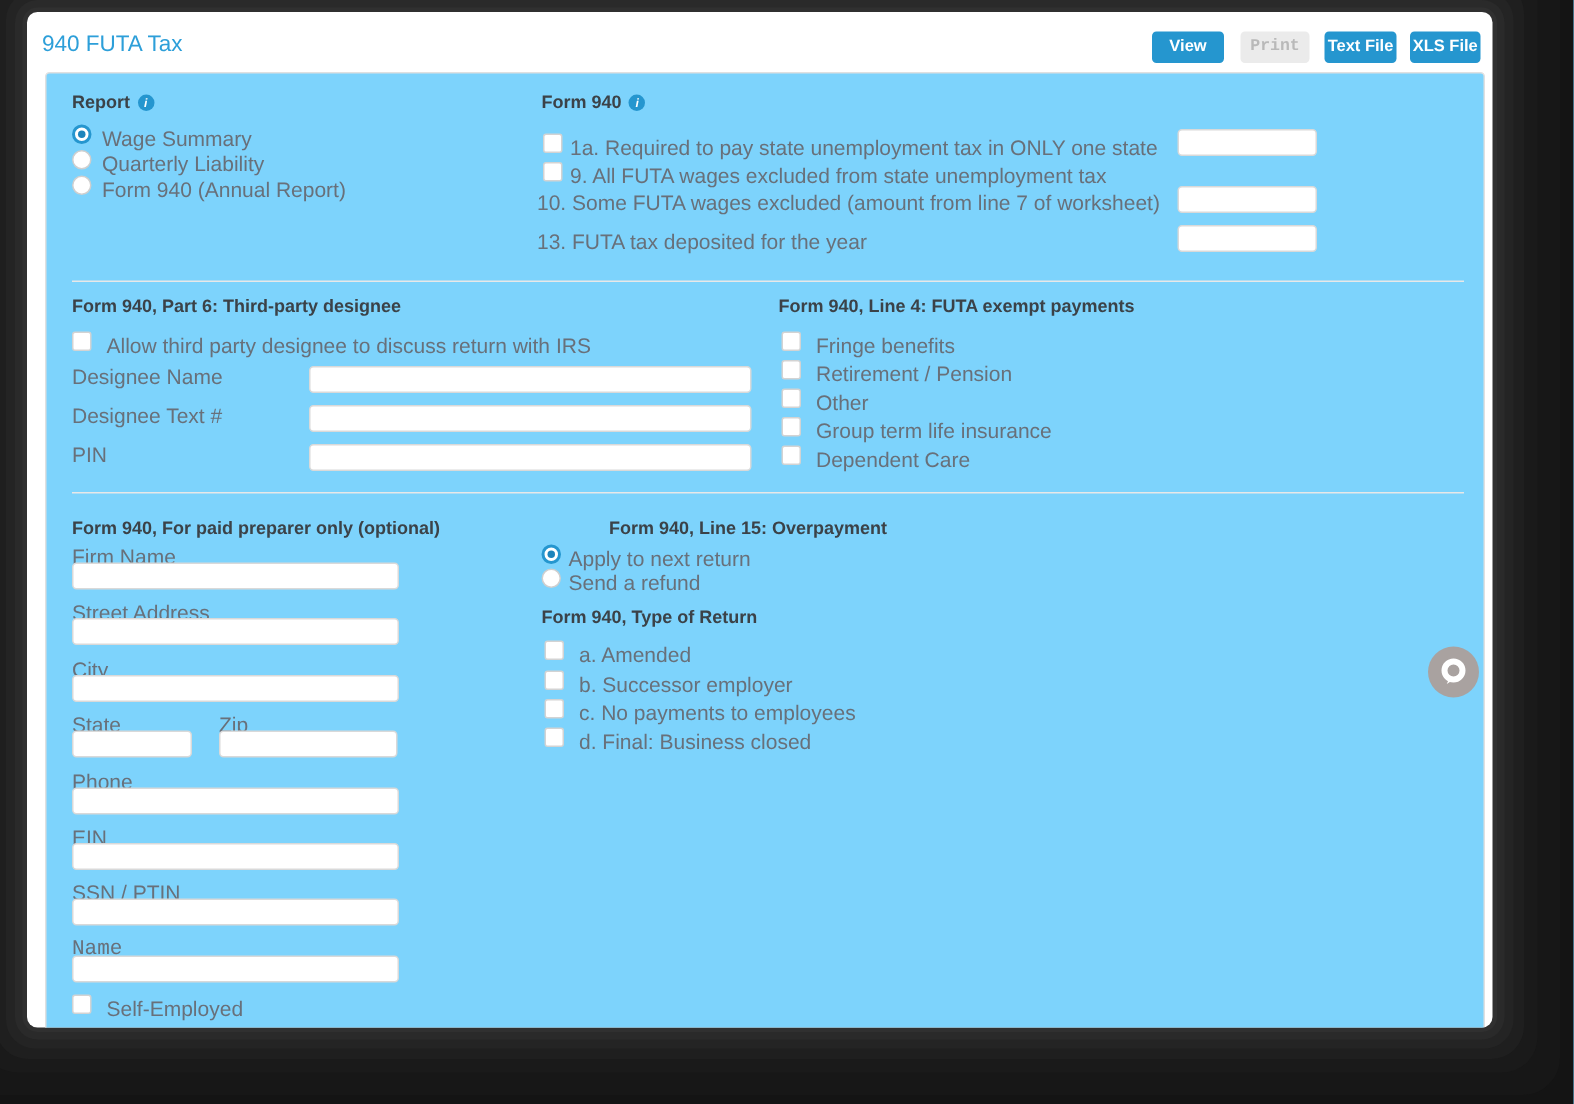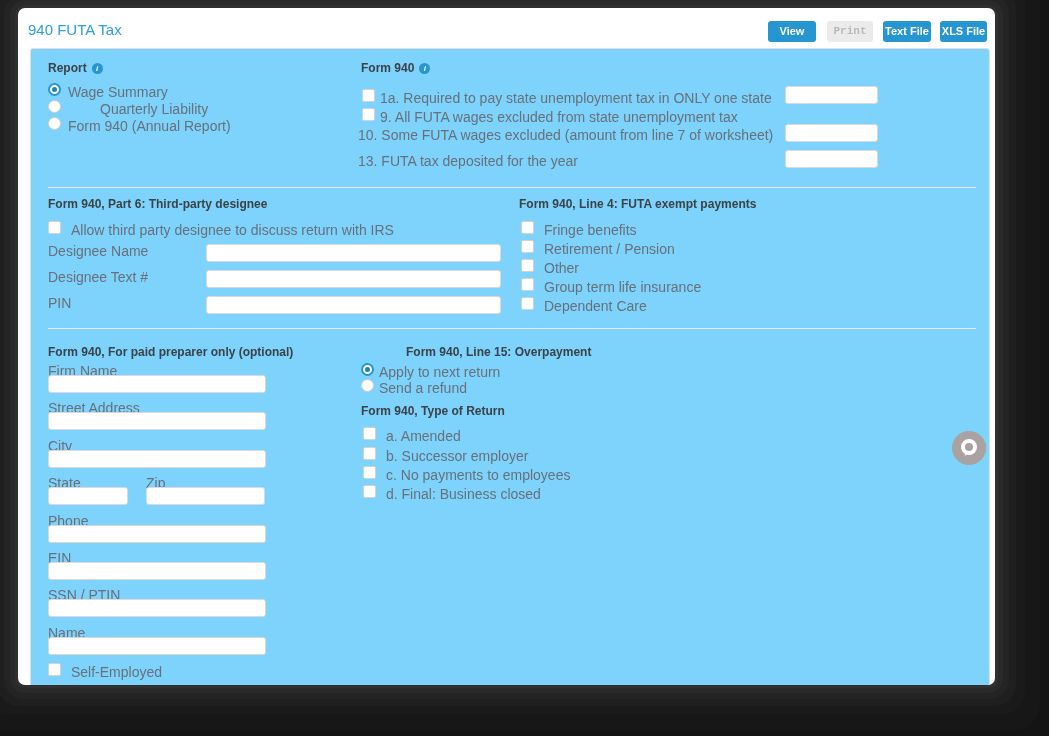--- a/index.html
+++ b/index.html
@@ -76,21 +76,21 @@
   <button class="btn" style="left:865px;width:48px;">Text File</button>
   <button class="btn" style="left:922px;width:47px;">XLS File</button>
 
   <div class="panel">
 
     <div class="h" style="left:17px;top:12px;"><span>Report</span><span class="info"></span></div>
 
     <div class="radio sel" style="left:17px;top:34px;"></div>
     <div class="lbl" style="left:37px;top:35px;">Wage Summary</div>
     <div class="radio" style="left:17px;top:51px;"></div>
-    <div class="lbl" style="left:37px;top:52px;margin-left:32px;">Quarterly Liability</div>
+    <div class="lbl" style="left:37px;top:52px;">Quarterly Liability</div>
     <div class="radio" style="left:17px;top:68px;"></div>
     <div class="lbl" style="left:37px;top:69px;">Form 940 (Annual Report)</div>
 
     <div class="h" style="left:330px;top:12px;"><span>Form 940</span><span class="info"></span></div>
 
     <div class="cb" style="left:331px;top:40px;"></div>
     <div class="lbl" style="left:349px;top:41px;">1a. Required to pay state unemployment tax in ONLY one state</div>
     <input class="inp" style="left: 754px; top: 37px; width: 93px;" value="">
 
     <div class="cb" style="left:331px;top:59px;"></div>
@@ -151,21 +151,21 @@
 
     <div class="lbl" style="left:17px;top:464px;">Phone</div>
     <input class="inp" style="left: 17px; top: 476px; width: 218px;" value="">
 
     <div class="lbl" style="left:17px;top:501px;">EIN</div>
     <input class="inp" style="left: 17px; top: 513px; width: 218px;" value="">
 
     <div class="lbl" style="left:17px;top:538px;">SSN / PTIN</div>
     <input class="inp" style="left: 17px; top: 550px; width: 218px;" value="">
 
-    <div class="lbl" style="left:17px;top:576px;">Name</div>
+    <div class="lbl" style="left:17px;top:576px;font-family:Liberation Mono, monospace;">Name</div>
     <input class="inp" style="left: 17px; top: 588px; width: 218px;" value="">
 
     <div class="cb" style="left:17px;top:614px;"></div>
     <div class="lbl" style="left:40px;top:615px;">Self-Employed</div>
 
     <div class="h" style="left:330px;top:296px;padding-left:45px;">Form 940, Line 15: Overpayment</div>
     <div class="radio sel" style="left:330px;top:314px;"></div>
     <div class="lbl" style="left:348px;top:315px;">Apply to next return</div>
     <div class="radio" style="left:330px;top:330px;"></div>
     <div class="lbl" style="left:348px;top:331px;">Send a refund</div>

